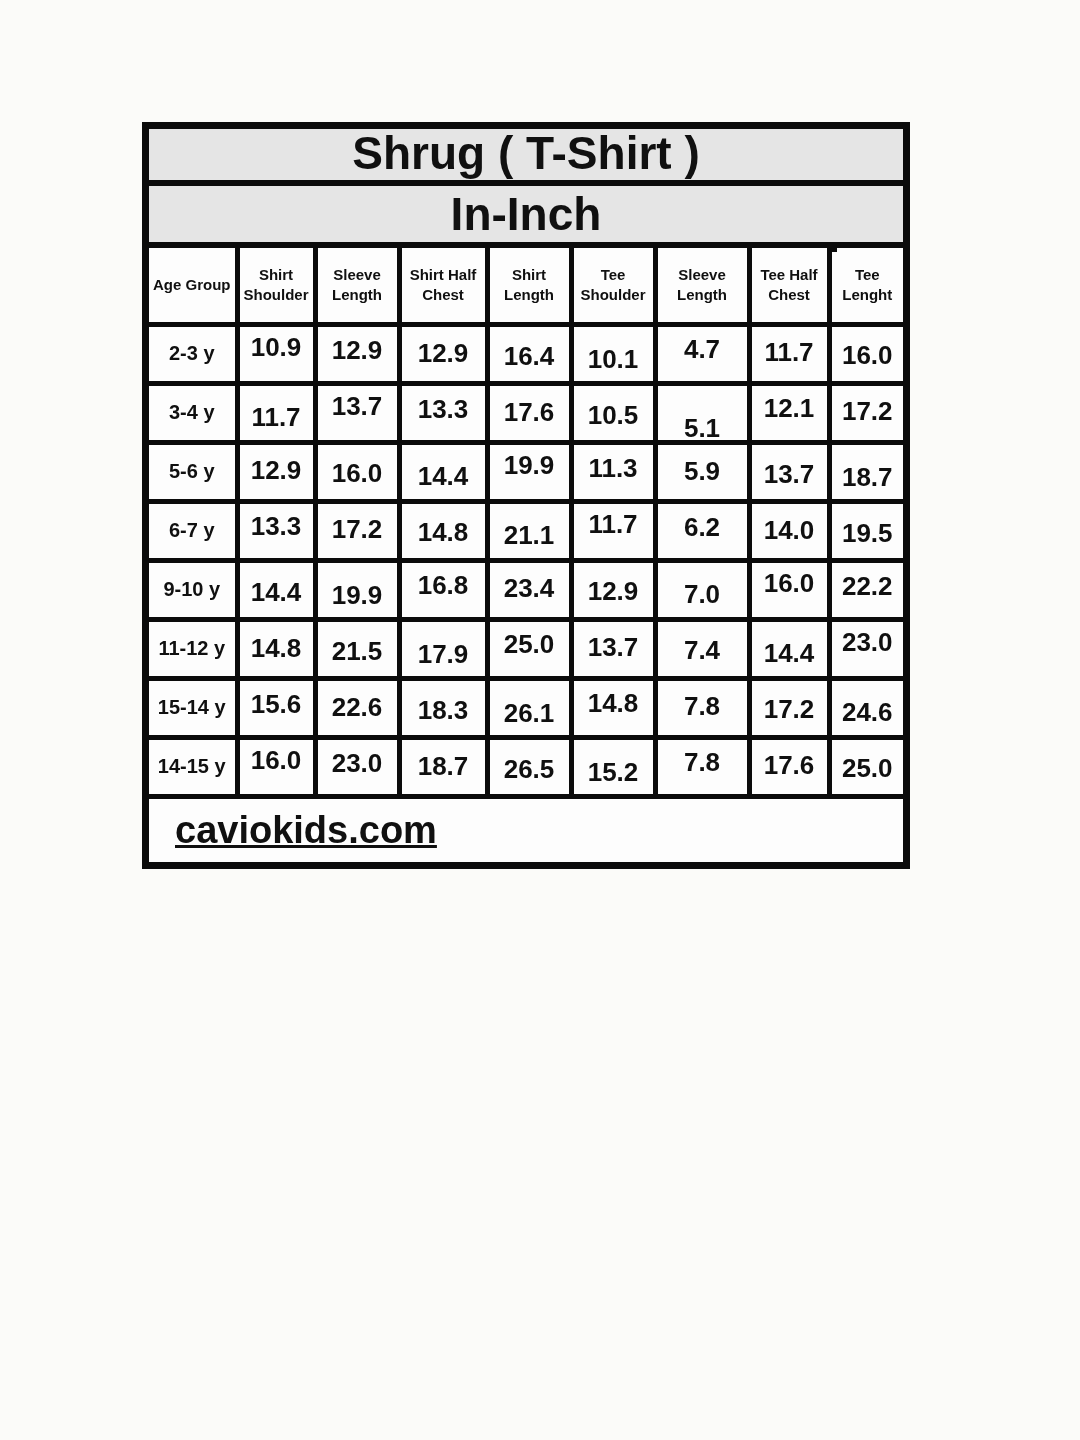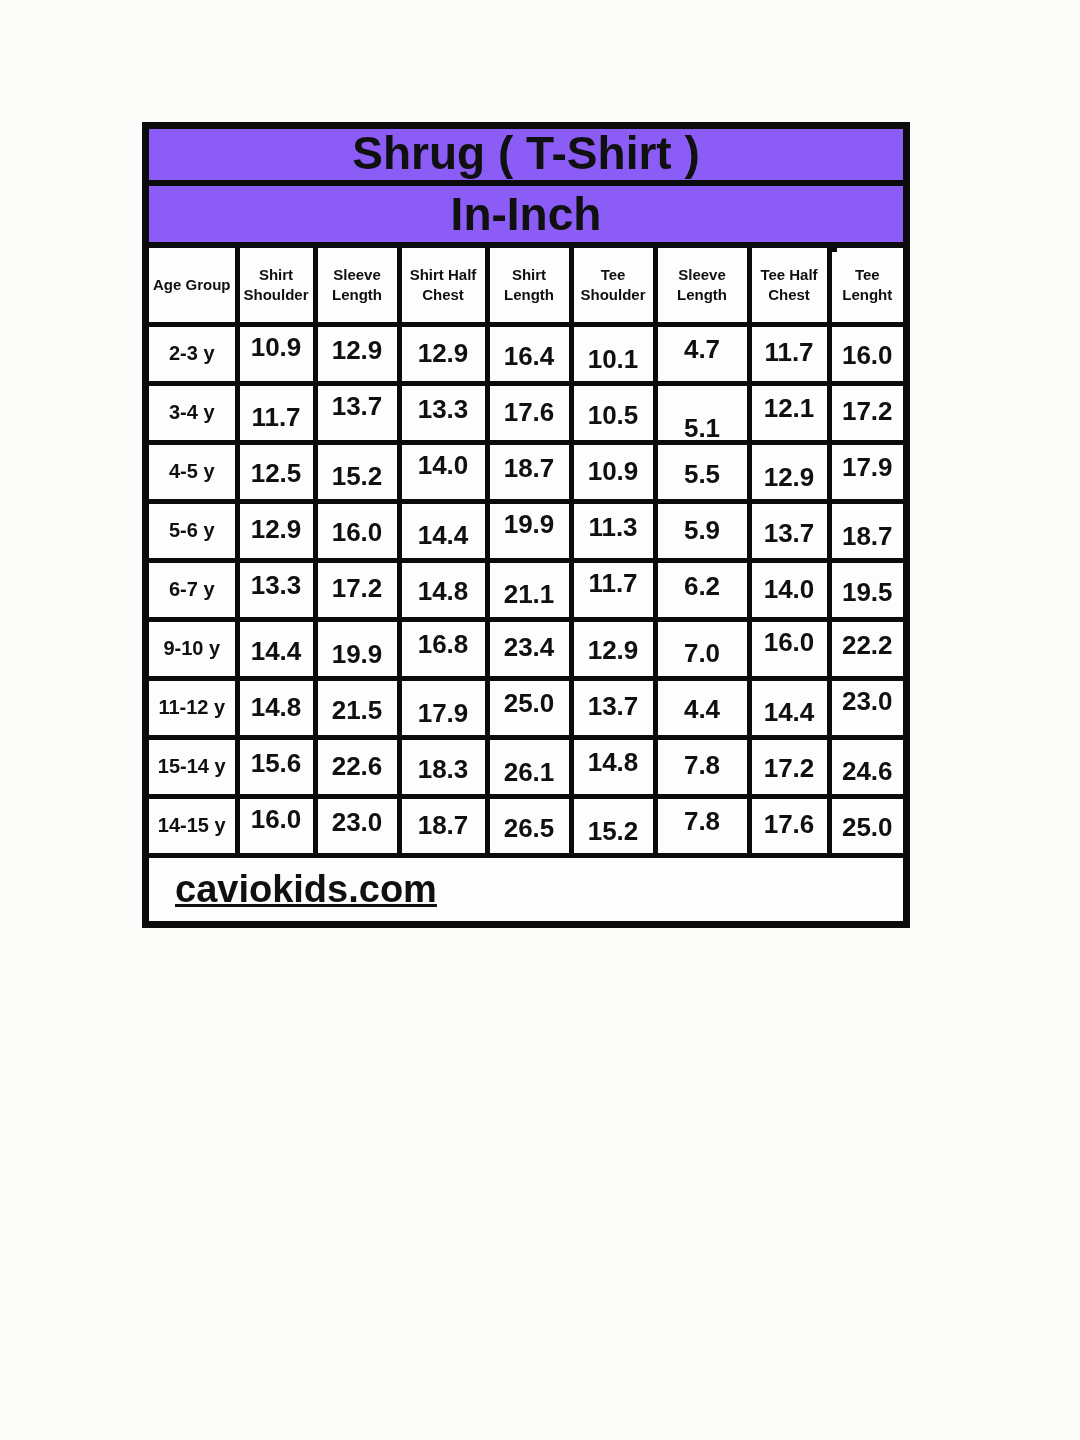--- a/index.html
+++ b/index.html
@@ -8,21 +8,21 @@
     background: #fbfbf9;
     font-family: "Liberation Sans", sans-serif;
     color: #101010;
   }
   .sheet { position: relative; width: 1080px; height: 1440px; overflow: hidden; }
 
   .table-box {
     position: absolute;
     left: 142px; top: 122px;
     width: 768px;
-    background: #8b5cf6;
+    background: #e5e5e5;
     border: 7px solid #0b0b0b;
   }
 
   .title-row {
     height: 57px;
     border-bottom: 6px solid #0b0b0b;
     display: flex; align-items: center; justify-content: center;
     font-size: 46px; font-weight: 700; letter-spacing: 0px;
     line-height: 1; padding-bottom: 4px;
   }
@@ -145,31 +145,20 @@
             <td class="val"><span style="transform: translateY(4.5px);">11.7</span></td>
             <td class="val"><span style="transform: translateY(-6px);">13.7</span></td>
             <td class="val"><span style="transform: translateY(-3px);">13.3</span></td>
             <td class="val"><span style="transform: translateY(0px);">17.6</span></td>
             <td class="val"><span style="transform: translateY(3px);">10.5</span></td>
             <td class="val"><span style="transform: translateY(6px); margin-top: 19px;">5.1</span></td>
             <td class="val"><span style="transform: translateY(-4.5px);">12.1</span></td>
             <td class="val"><span style="transform: translateY(-1.5px);">17.2</span></td>
           </tr>
           <tr>
-            <td class="age"><span>4-5 y</span></td>
-            <td class="val"><span style="transform: translateY(1.5px);">12.5</span></td>
-            <td class="val"><span style="transform: translateY(4.5px);">15.2</span></td>
-            <td class="val"><span style="transform: translateY(-6px);">14.0</span></td>
-            <td class="val"><span style="transform: translateY(-3px);">18.7</span></td>
-            <td class="val"><span style="transform: translateY(0px);">10.9</span></td>
-            <td class="val"><span style="transform: translateY(3px);">5.5</span></td>
-            <td class="val"><span style="transform: translateY(6px);">12.9</span></td>
-            <td class="val"><span style="transform: translateY(-4.5px);">17.9</span></td>
-          </tr>
-          <tr>
             <td class="age"><span>5-6 y</span></td>
             <td class="val"><span style="transform: translateY(-1.5px);">12.9</span></td>
             <td class="val"><span style="transform: translateY(1.5px);">16.0</span></td>
             <td class="val"><span style="transform: translateY(4.5px);">14.4</span></td>
             <td class="val"><span style="transform: translateY(-6px);">19.9</span></td>
             <td class="val"><span style="transform: translateY(-3px);">11.3</span></td>
             <td class="val"><span style="transform: translateY(0px);">5.9</span></td>
             <td class="val"><span style="transform: translateY(3px);">13.7</span></td>
             <td class="val"><span style="transform: translateY(6px);">18.7</span></td>
           </tr>
@@ -195,21 +184,21 @@
             <td class="val"><span style="transform: translateY(-6px);">16.0</span></td>
             <td class="val"><span style="transform: translateY(-3px);">22.2</span></td>
           </tr>
           <tr>
             <td class="age"><span>11-12 y</span></td>
             <td class="val"><span style="transform: translateY(0px);">14.8</span></td>
             <td class="val"><span style="transform: translateY(3px);">21.5</span></td>
             <td class="val"><span style="transform: translateY(6px);">17.9</span></td>
             <td class="val"><span style="transform: translateY(-4.5px);">25.0</span></td>
             <td class="val"><span style="transform: translateY(-1.5px);">13.7</span></td>
-            <td class="val"><span style="transform: translateY(1.5px);">4.4</span></td>
+            <td class="val"><span style="transform: translateY(1.5px);">7.4</span></td>
             <td class="val"><span style="transform: translateY(4.5px);">14.4</span></td>
             <td class="val"><span style="transform: translateY(-6px);">23.0</span></td>
           </tr>
           <tr>
             <td class="age"><span>15-14 y</span></td>
             <td class="val"><span style="transform: translateY(-3px);">15.6</span></td>
             <td class="val"><span style="transform: translateY(0px);">22.6</span></td>
             <td class="val"><span style="transform: translateY(3px);">18.3</span></td>
             <td class="val"><span style="transform: translateY(6px);">26.1</span></td>
             <td class="val"><span style="transform: translateY(-4.5px);">14.8</span></td>

